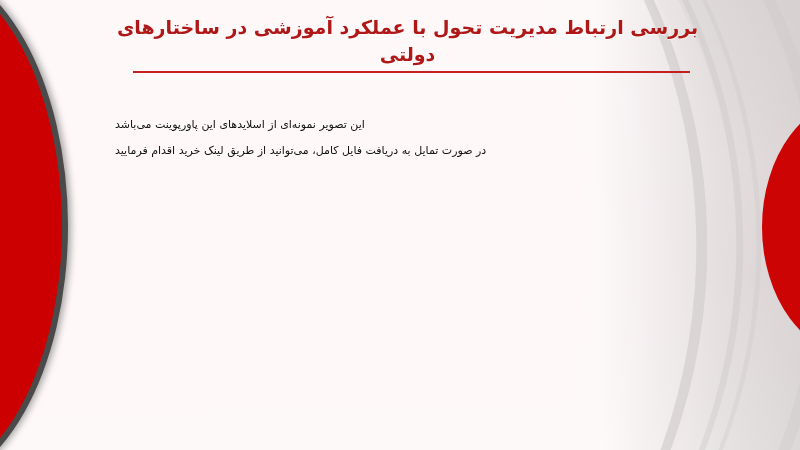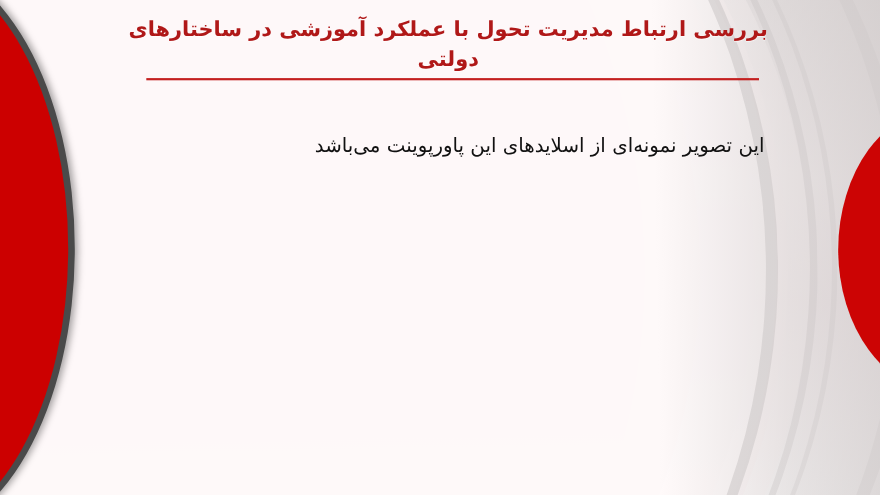--- a/index.html
+++ b/index.html
@@ -129,26 +129,26 @@
     width: 557px;
     height: 2px;
     background: #c42020;
   }
 
   #body {
     position: absolute;
     left: 115px;
     right: 105px;
     top: 112px;
-    text-align: right;
+    text-align: left;
     direction: rtl;
     unicode-bidi: isolate;
     color: #111111;
     font-family: "DejaVu Sans", sans-serif;
-    font-size: 18px;
+    font-size: 11px;
     line-height: 2.32;
     font-weight: normal;
   }
   #body .line { display: block; white-space: nowrap; }
 </style>
 </head>
 <body>
 
 <div id="slide">
 
@@ -172,16 +172,17 @@
   <div id="left-ellipse"></div>
 
   <div id="content">
 
     <div id="title">بررسی ارتباط مدیریت تحول با عملکرد آموزشی در ساختارهای دولتی</div>
 
     <div id="title-rule"></div>
 
     <div id="body">
       <span class="line">این تصویر نمونه‌ای از اسلایدهای این پاورپوینت می‌باشد</span>
+      <span class="line">در صورت تمایل به دریافت فایل کامل، می‌توانید از طریق لینک خرید اقدام فرمایید</span>
     </div>
 
   </div>
 </div>
 
 </body></html>

